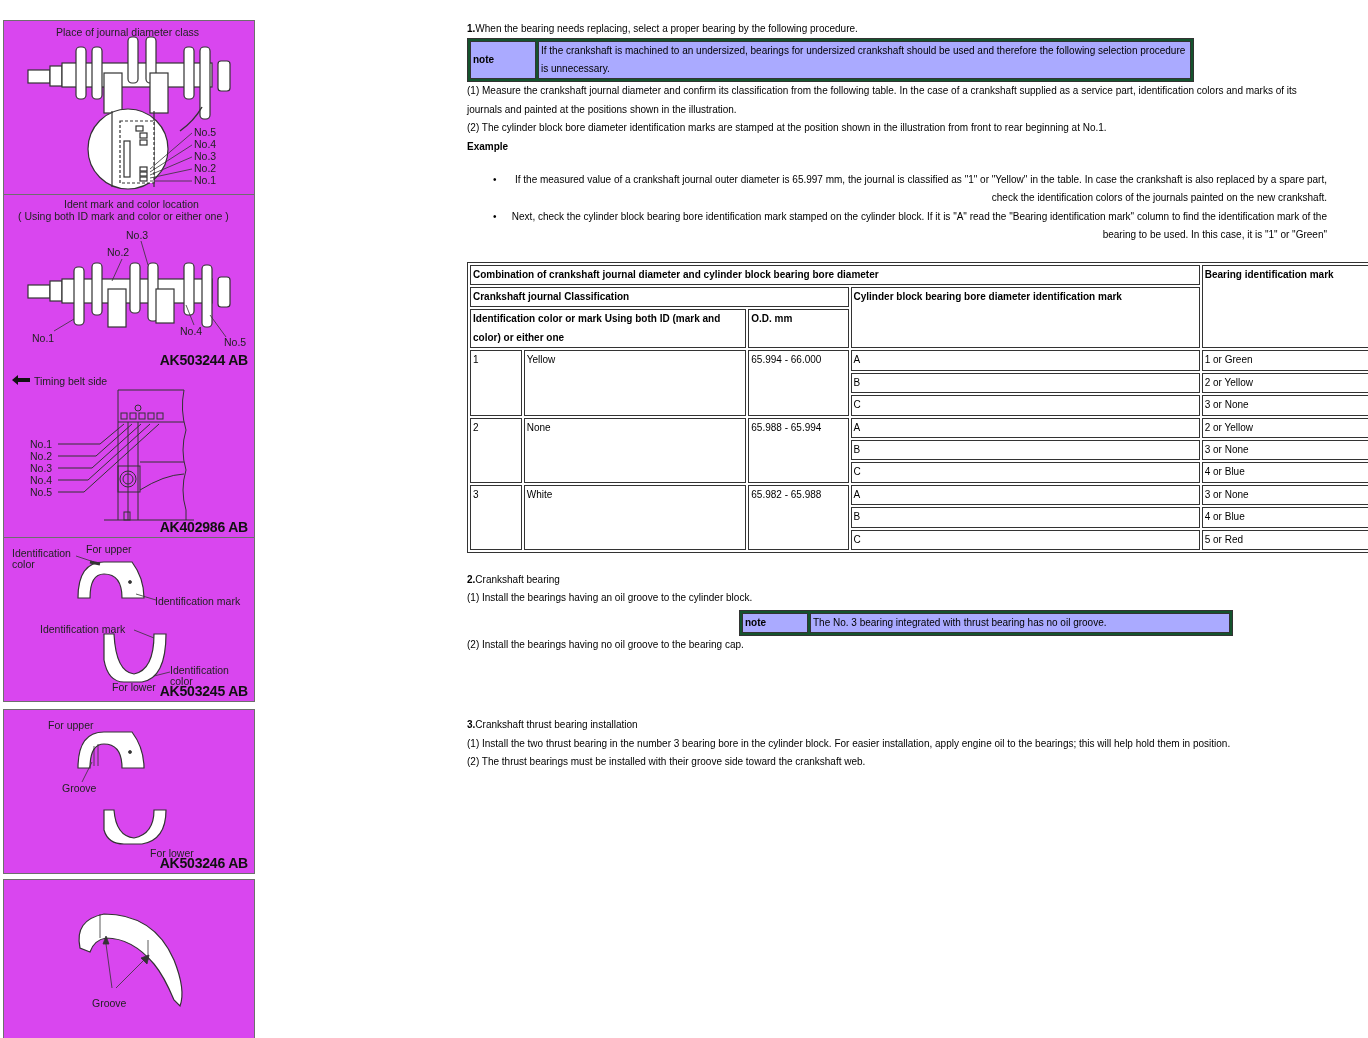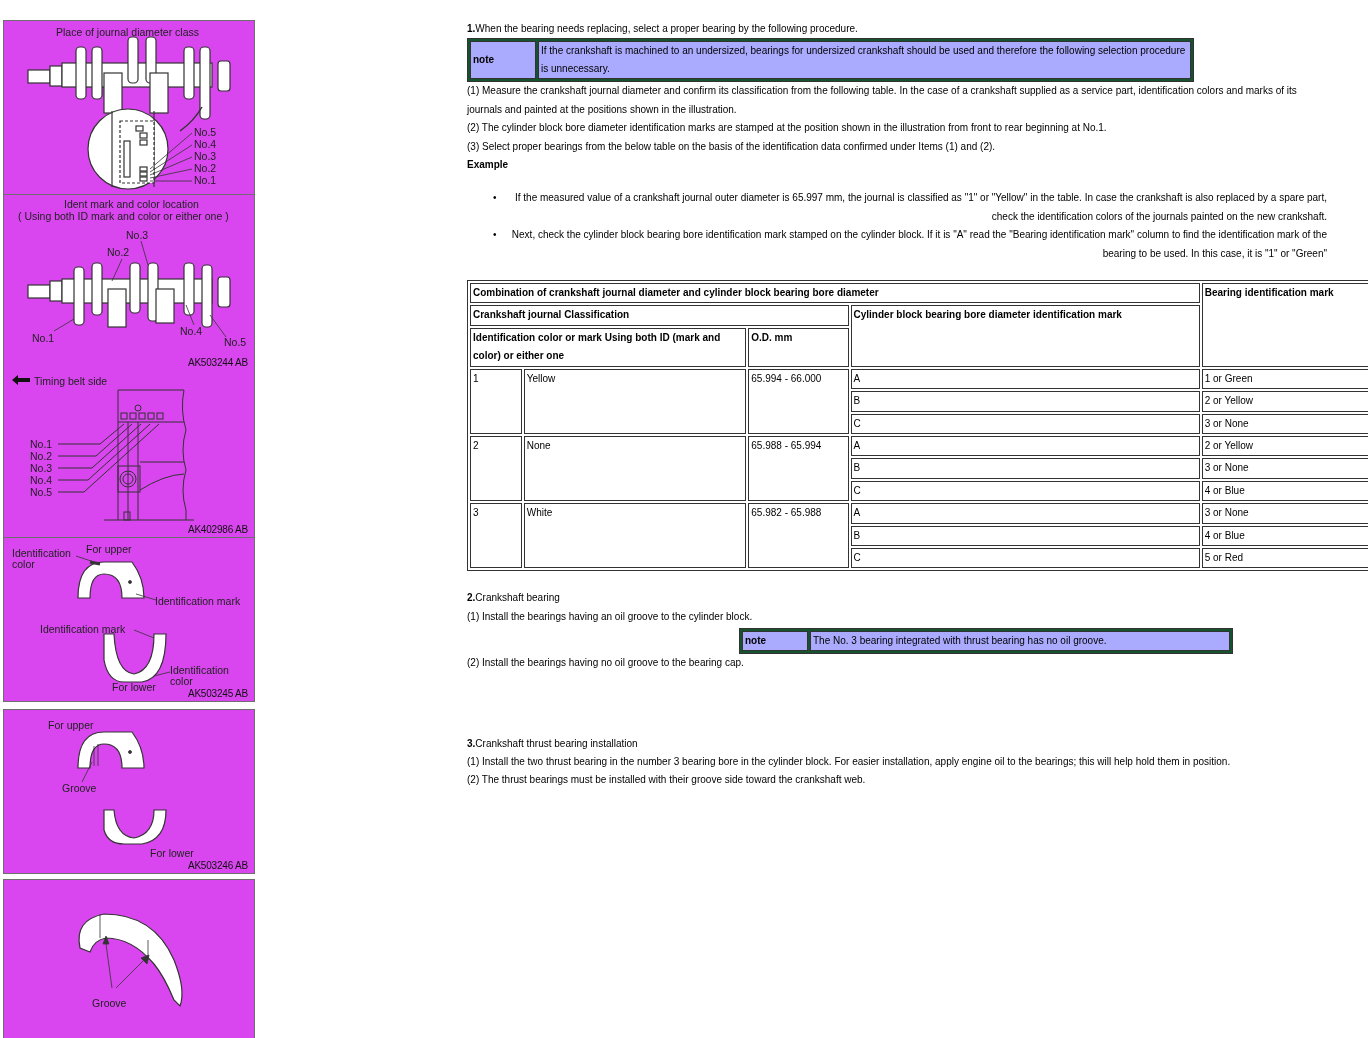--- a/index.html
+++ b/index.html
@@ -2,21 +2,21 @@
 <html><head>
 <meta charset="utf-8">
 <style>
   html, body { margin:0; padding:0; background:#ffffff; }
   body { width:1368px; height:1038px; position:relative; overflow:hidden;
          font-family:"Liberation Sans", sans-serif; color:#000; }
   
   .fig { position:absolute; left:3px; width:250px; border:1px solid #6e6e6e; background:#d946ef; overflow:hidden; }
   .fig svg { position:absolute; left:0; top:0; }
   .fig .lbl { position:absolute; font-size:10.5px; color:#222; white-space:nowrap; line-height:11px; }
-  .fig .code { position:absolute; right:6px; bottom:2px; font-size:10px; font-weight:normal; color:#111; letter-spacing:-0.2px; }
+  .fig .code { position:absolute; right:6px; bottom:2px; font-size:14px; font-weight:bold; color:#111; letter-spacing:-0.2px; }
   
   .content { position:absolute; left:467px; top:20px; width:860px; font-size:10px; line-height:18.4px; }
   .p { margin:0; }
   .b { font-weight:bold; }
   .note { border-collapse:separate; border:1px solid #333; border-spacing:2px; padding:0; background:#14532d; }
   .note td { background:#aaaaff; border:1px solid #333; padding:0 2px; vertical-align:middle; line-height:18px; }
   .note td.nl { font-weight:bold; width:60px; }
   ul.ex { margin:15px 0 0 0; padding-left:39px; list-style:none; }
   ul.ex li { position:relative; margin:0;text-align:right; }
   ul.ex li::before { content:"•"; position:absolute; left:-13px; top:0; }
@@ -220,21 +220,20 @@
     <tbody>
         <tr>
       <td class="nl">note</td>
       <td>If the crankshaft is machined to an undersized, bearings for undersized crankshaft should be used and therefore the following selection procedure is unnecessary.</td>
     </tr>
   </tbody>
     </table>
 
   <p class="p">(1) Measure the crankshaft journal diameter and confirm its classification from the following table. In the case of a crankshaft supplied as a service part, identification colors and marks of its journals and painted at the positions shown in the illustration.</p>
   <p class="p">(2) The cylinder block bore diameter identification marks are stamped at the position shown in the illustration from front to rear beginning at No.1.</p>
-  <p class="p">(3) Select proper bearings from the below table on the basis of the identification data confirmed under Items (1) and (2).</p>
   <p class="p b">Example</p>
 
   <ul class="ex">
     <li>If the measured value of a crankshaft journal outer diameter is 65.997 mm, the journal is classified as "1" or "Yellow" in the table. In case the crankshaft is also replaced by a spare part, check the identification colors of the journals painted on the new crankshaft.</li>
     <li>Next, check the cylinder block bearing bore identification mark stamped on the cylinder block. If it is "A" read the "Bearing identification mark" column to find the identification mark of the bearing to be used. In this case, it is "1" or "Green"</li>
   </ul>
 
   <table class="combo">
     <colgroup>
       <col style="width:47px">

